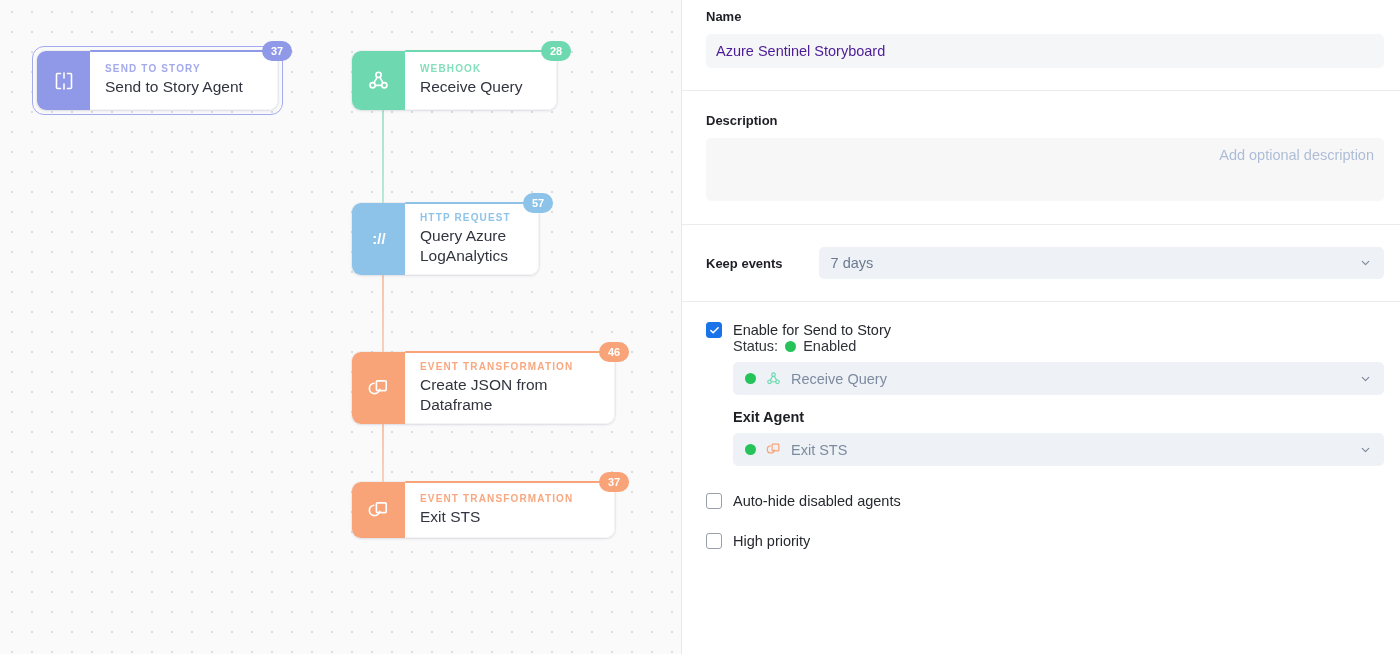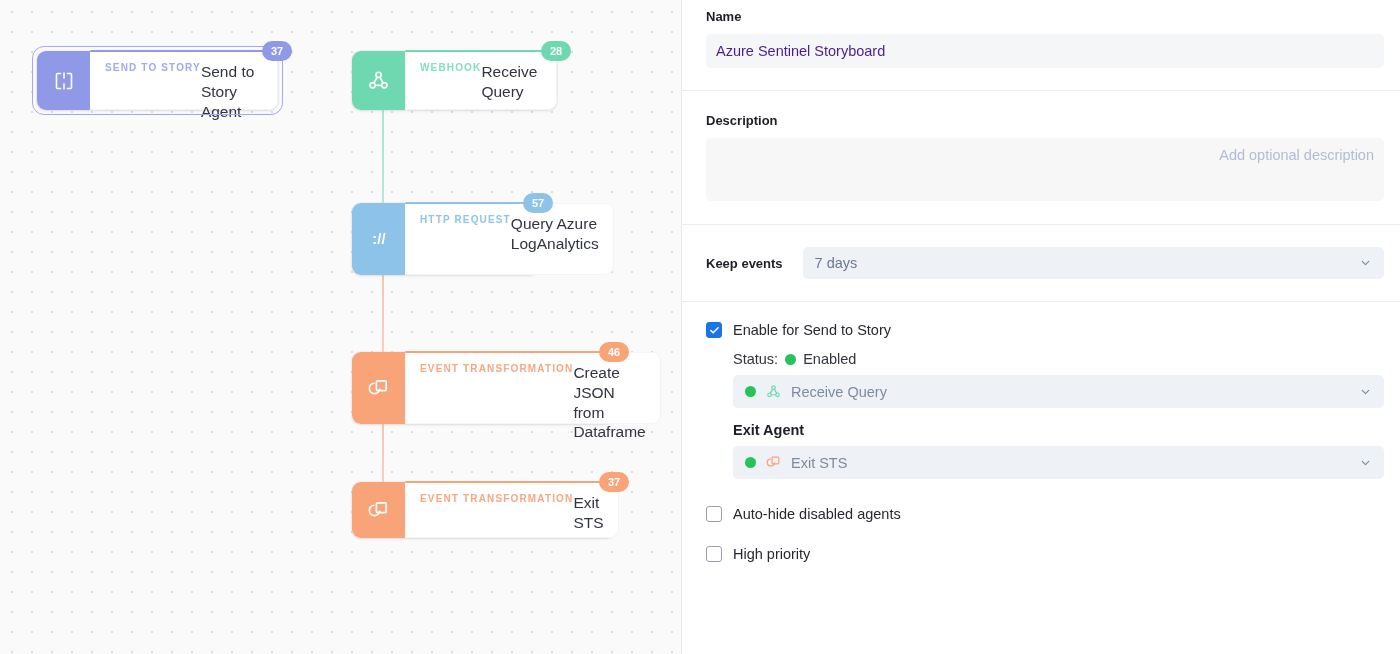--- a/index.html
+++ b/index.html
@@ -51,21 +51,21 @@
     border-radius: 9px 0 0 9px;
     display: flex;
     align-items: center;
     justify-content: center;
     color: #ffffff;
   }
   .node-body {
     flex: 1 1 auto;
     padding: 10px 14px 11px 15px;
     display: flex;
-    flex-direction: row;
+    flex-direction: column;
     justify-content: center;
     border-radius: 0 9px 9px 0;
     border: 1px solid rgba(0,0,0,0.045);
     border-left: none;
     background: #fff;
   }
   .node-kicker {
     font-size: 10px;
     font-weight: bold;
     letter-spacing: 1.15px;
@@ -152,21 +152,21 @@
     text-align: right;
   }
   .divider {
     height: 1px;
     background: #ececee;
     margin: 0 -16px 0 -24px;
   }
   .row-keep {
     display: flex;
     align-items: center;
-    gap: 20px;
+    gap: 36px;
   }
   .select {
     flex: 1 1 auto;
     height: 32px;
     background: #eef2f6;
     border-radius: 5px;
     display: flex;
     align-items: center;
     padding: 0 12px;
     font-size: 14.5px;
@@ -363,21 +363,21 @@
       <div class="cbrow">
         <span class="cb checked">
           <svg width="11" height="11" viewBox="0 0 24 24" fill="none" stroke="#ffffff" stroke-width="3.4" stroke-linecap="round" stroke-linejoin="round">
               <polyline points="20 6 9 17 4 12"></polyline>
             </svg>
         </span>
         <span class="cb-label">Enable for Send to Story</span>
       </div>
 
       <div style="padding-left:27px">
-        <div class="status-line" style="margin-top:13px">
+        <div class="status-line" style="">
           <span>Status:</span>
           <span class="dot"></span>
           <span>Enabled</span>
         </div>
 
         <div class="agent-select" style="margin-top:8px">
           <span class="dot"></span>
           <span style="line-height:0;color:#6ed9b0">
             <svg width="17" height="17" viewBox="0 0 24 24" fill="none" stroke="currentColor" stroke-width="1.7" stroke-linecap="round" stroke-linejoin="round">
               <circle cx="12" cy="6.6" r="2.5"></circle>

